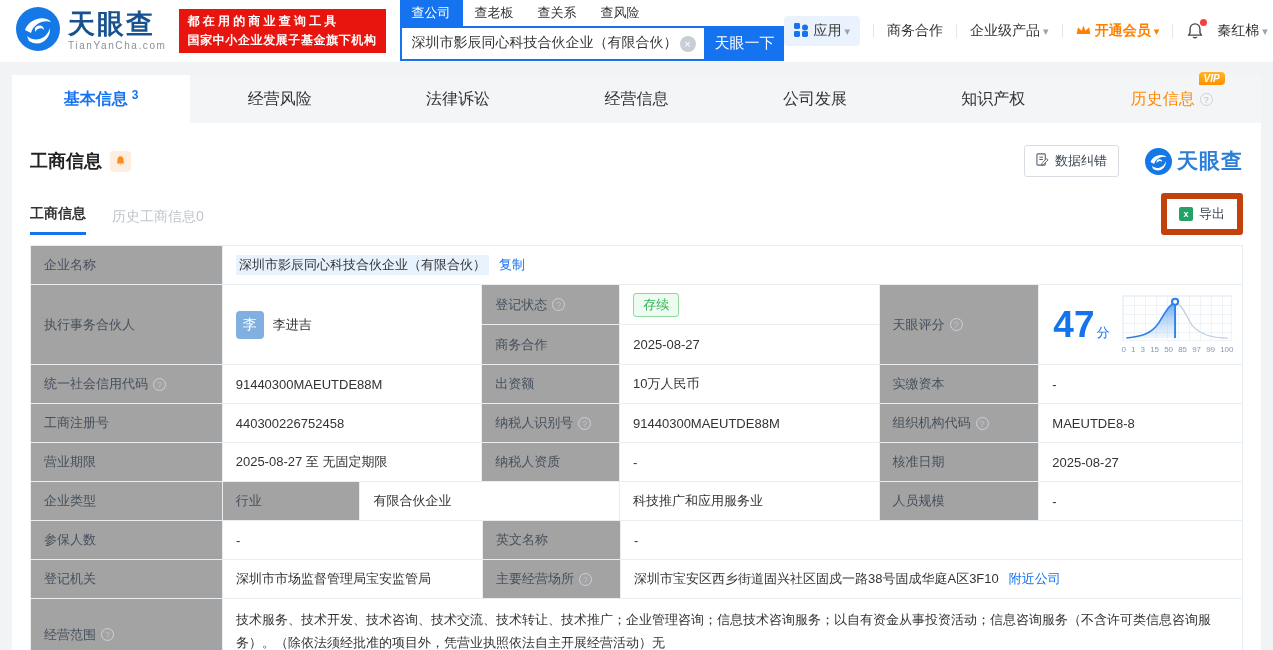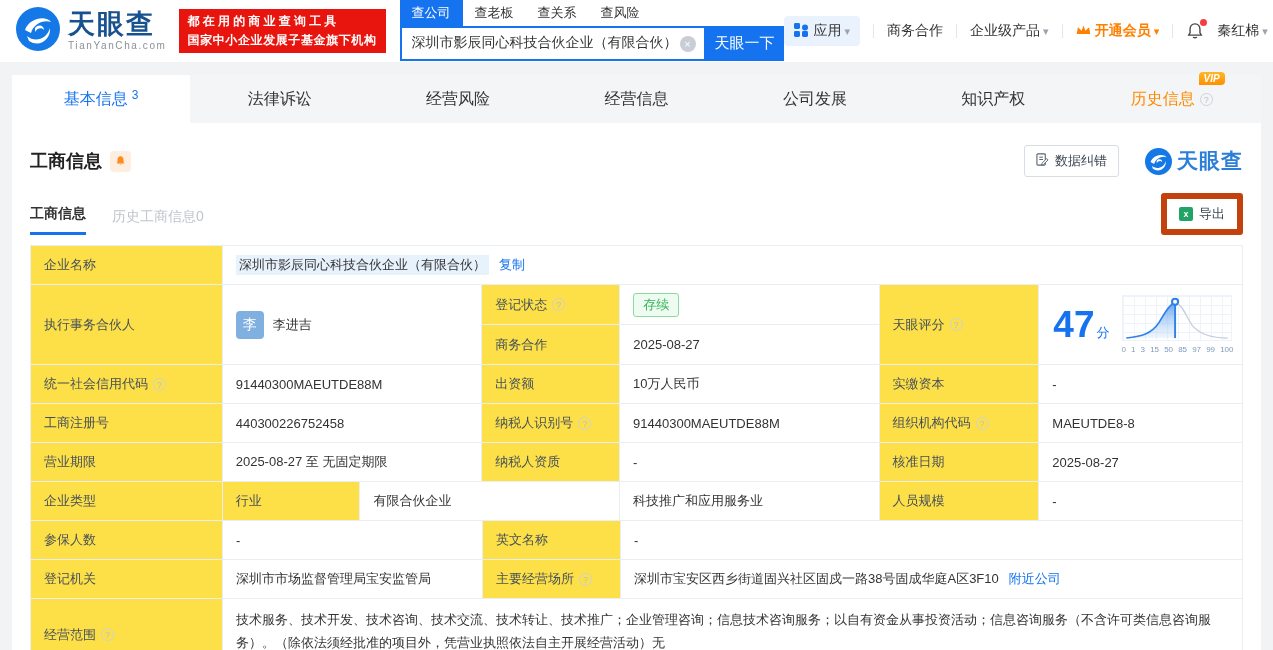--- a/index.html
+++ b/index.html
@@ -36,21 +36,21 @@
   .hsep { width:1px; height:14px; background:#e3e6ea; }
   .vipnav { color:#ff8000; font-weight:bold; display:flex; align-items:center; gap:4px; cursor:pointer; }
   .bell-wrap { position:relative; cursor:pointer; display:flex; }
   .bell-dot { position:absolute; top:-3px; right:-3px; width:7px; height:7px; border-radius:50%; background:#f53f3f; }
   .nav-item { cursor:pointer; display:flex; align-items:center; }
 
   
   .tabbar { margin:13px 12px 0; display:flex; background:#f4f5f7; }
   .tab { flex:1; height:48px; display:flex; align-items:center; justify-content:center; font-size:16px;
          color:#333; cursor:pointer; }
-  .tab.on { background:#fff; color:#1673f0; font-weight:normal; }
+  .tab.on { background:#fff; color:#1673f0; font-weight:bold; }
   .tab .cnt { font-size:12px; margin-left:4px; margin-top:-8px; }
   .tab.hist { color:#ff8a00; }
   .hist-inner { position:relative; display:flex; align-items:center; }
   .vip-badge { position:absolute; top:-17px; right:-12px; background:linear-gradient(#ffb62a,#ff9000);
                color:#fff; font-size:10px; font-weight:bold; font-style:italic; padding:1px 5px;
                border-radius:4px 4px 4px 0; }
 
   
   .card { background:#fff; margin:0 12px; padding:22px 18px 14px; min-height:470px; }
   .sec-head { display:flex; align-items:center; }
@@ -68,21 +68,21 @@
              display:flex; align-items:center; gap:6px; font-size:13px; color:#3c4653; background:#fff; cursor:pointer; }
   .xls { width:14px; height:14px; background:#21a366; border-radius:2px; color:#fff; font-size:9px;
          font-weight:bold; line-height:14px; text-align:center; }
   .xls::after { content:"x"; }
 
   
   .tbl { border:1px solid #e9eef3; margin-top:10px; font-size:13px; }
   .trow { display:flex; }
   .cell { display:flex; align-items:center; padding:0 13px; min-height:39px;
           border-right:1px solid #e9eef3; border-bottom:1px solid #e9eef3; }
-  .lblc { background:#fde047; color:#46505c; }
+  .lblc { background:#a3a3a3; color:#46505c; }
   .valc { background:#fff; color:#333; }
   .c-l1{width:192px;} .c-v1{width:260px;} .c-l2{width:138px;} .c-v2{width:260px;}
   .c-l3{width:160px;} .c-v3{width:203px;}
   .grow { flex:1; }
   .nobr { border-right:none; }
   .nobb { border-bottom:none; }
   .h2x { min-height:79px; }
   .midcol { width:398px; display:flex; flex-direction:column; border-right:1px solid #e9eef3; border-bottom:1px solid #e9eef3; }
   .midrow { display:flex; flex:1; }
   .midrow .cell { border-bottom:none; }
@@ -181,24 +181,24 @@
     <span class="nav-item caret">秦红棉</span>
   </div>
 </div>
 
 <div class="tabbar">
   <div class="tab on">
     <span>基本信息</span>
     <span class="cnt">3</span>
   </div>
   <div class="tab">
+    <span>经营风险</span>
+  </div>
+  <div class="tab">
     <span>法律诉讼</span>
-  </div>
-  <div class="tab">
-    <span>经营风险</span>
   </div>
   <div class="tab">
     <span>经营信息</span>
   </div>
   <div class="tab">
     <span>公司发展</span>
   </div>
   <div class="tab">
     <span>知识产权</span>
   </div>

